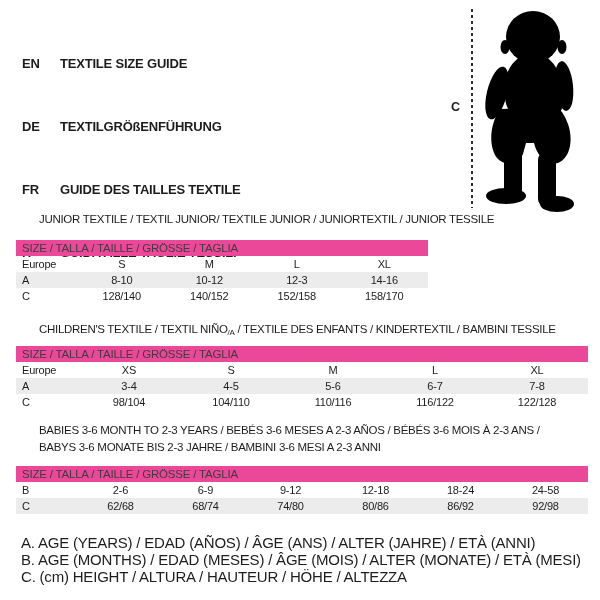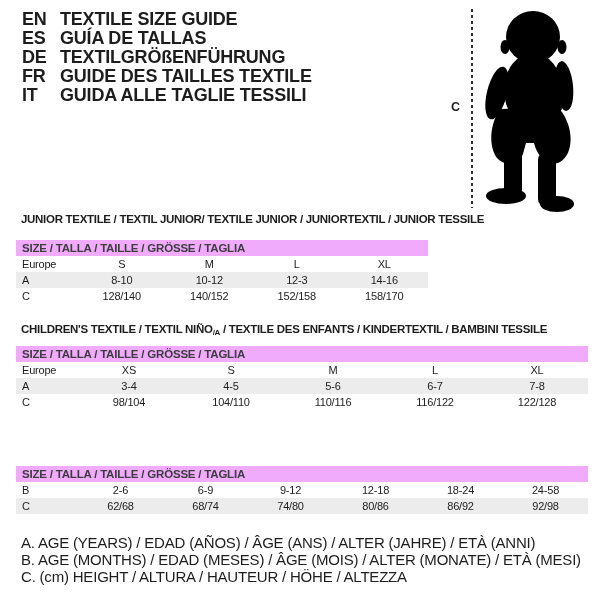--- a/index.html
+++ b/index.html
@@ -8,68 +8,64 @@
     background: #ffffff;
     font-family: "Liberation Sans", "DejaVu Sans", sans-serif;
     color: #1d1d1d;
     overflow: hidden;
   }
   .page { position: relative; width: 600px; height: 600px; background: #fff; }
 
   
   .langs { position: absolute; top: 10px; left: 22px; }
   .lang-row { display: flex; height: 19px; align-items: center;
-              font-weight: 700; font-size: 18px; letter-spacing: -0.2px; }
+              font-weight: 700; font-size: 13px; letter-spacing: -0.2px; margin-top: 44px; }
   .lang-code { width: 38px; }
 
   
   .dash-line { position: absolute; left: 471px; top: 9px; width: 2px; height: 199px;
                background: repeating-linear-gradient(to bottom, #2e2e2e 0 3px, transparent 3px 6px); }
   .c-label { position: absolute; left: 451px; top: 100px; font-weight: 700; font-size: 12.5px; }
   .baby-svg { position: absolute; left: 478px; top: 6px; }
 
   
-  .section-title { position: absolute; left: 21px; font-weight: 700; font-size: 11.5px;
+  .section-title { position: absolute; left: 39px; font-weight: 400; font-size: 11.5px;
                    letter-spacing: -0.3px; white-space: nowrap; line-height: 17px; }
   #junior-title   { top: 211px; }
   #children-title { top: 321px; }
   #babies-title   { top: 422px; }
   .sub { font-size: 8px; vertical-align: -2px; }
 
   
   .tbl { position: absolute; left: 16px; }
   #junior-table   { top: 240px; width: 412px; }
   #children-table { top: 346px; width: 572px; }
   #babies-table   { top: 466px; width: 572px; }
   .tr { display: flex; height: 16px; align-items: center;
         font-size: 11px; letter-spacing: -0.2px; }
-  .tr.bar { background: #f0abfc; font-weight: 700; font-size: 11.5px; color: #3d3d3d; }
+  .tr.bar { background: #ec4899; font-weight: 400; font-size: 11.5px; color: #3d3d3d; }
   .tr.bar span { padding-left: 6px; }
   .tr.shaded { background: #ececec; }
   .lbl { width: 56px; padding-left: 6px; }
   .cell { flex: 1; text-align: center; }
 
   
   .footnotes { position: absolute; left: 21px; top: 534px;
                font-weight: 400; font-size: 15px; letter-spacing: -0.2px; line-height: 17px;
                white-space: nowrap; }
 </style>
 </head>
 <body>
 
 <div class="page">
 
   <div class="langs">
     <div class="lang-row">
       <span class="lang-code">EN</span>
       <span class="lang-label">TEXTILE SIZE GUIDE</span>
-    </div>
-    <div class="lang-row">
-      <span class="lang-code">ES</span>
-      <span class="lang-label">GUÍA DE TALLAS</span>
     </div>
     <div class="lang-row">
       <span class="lang-code">DE</span>
       <span class="lang-label">TEXTILGRÖßENFÜHRUNG</span>
     </div>
     <div class="lang-row">
       <span class="lang-code">FR</span>
       <span class="lang-label">GUIDE DES TAILLES TEXTILE</span>
     </div>
     <div class="lang-row">
@@ -153,20 +149,24 @@
     <div class="tr">
       <span class="lbl">C</span>
       <span class="cell">98/104</span>
       <span class="cell">104/110</span>
       <span class="cell">110/116</span>
       <span class="cell">116/122</span>
       <span class="cell">122/128</span>
     </div>
   </div>
 
+  <div class="section-title" id="babies-title">
+    <div>BABIES 3-6 MONTH TO 2-3 YEARS / BEBÉS 3-6 MESES A 2-3 AÑOS / BÉBÉS 3-6 MOIS À 2-3 ANS /</div>
+    <div>BABYS 3-6 MONATE BIS 2-3 JAHRE / BAMBINI 3-6 MESI A 2-3 ANNI</div>
+  </div>
 
   <div class="tbl" id="babies-table">
     <div class="tr bar">
       <span>SIZE / TALLA / TAILLE / GRÖSSE / TAGLIA</span>
     </div>
     <div class="tr">
       <span class="lbl">B</span>
       <span class="cell">2-6</span>
       <span class="cell">6-9</span>
       <span class="cell">9-12</span>

